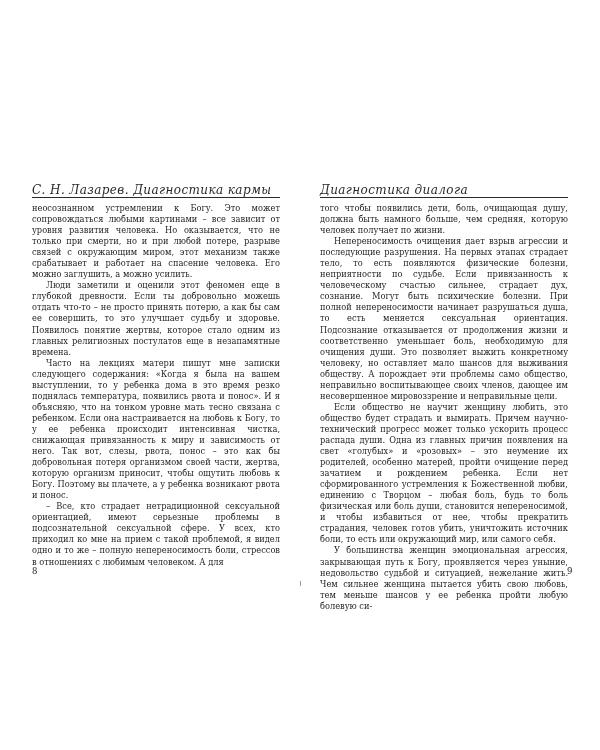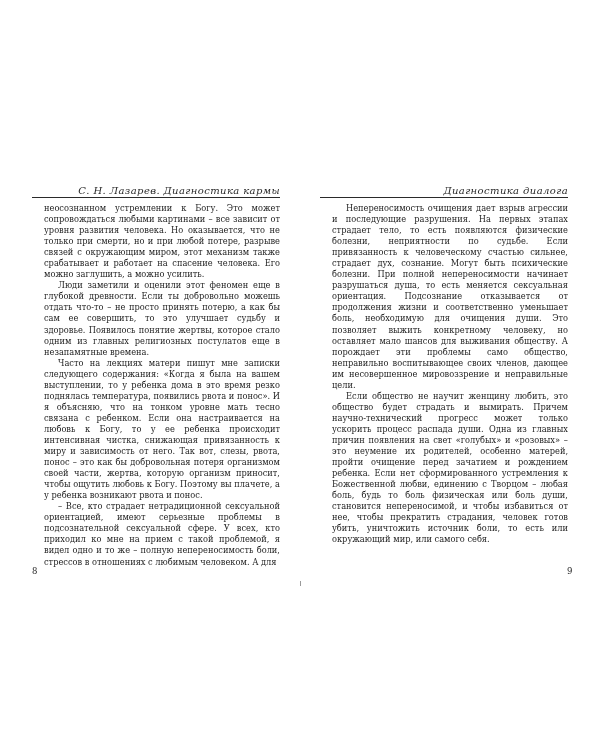--- a/index.html
+++ b/index.html
@@ -25,39 +25,38 @@
   .page {
     position: absolute;
     top: 185px;
     width: 248px;
   }
   .page-left { left: 32px; }
   .page-right { left: 320px; }
 
   .running-head {
     font-style: italic;
-    font-size: 10px;
-    text-align: right;
+    font-size: 12px;
+    text-align: left;
     letter-spacing: 0.4px;
     color: #2a2a2a;
     height: 11px;
     line-height: 11px;
   }
   .rule {
     height: 0;
     border-top: 1.2px solid #2a2a2a;
     margin-top: 1px;
     margin-bottom: 5px;
   }
   .body-text {
     font-size: 8.25px;
     line-height: 11.05px;
     text-align: justify;
     hyphens: manual;
-    margin-left: 12px;
   }
   .body-text p {
     margin: 0;
     text-indent: 14px;
   }
   .body-text p.no-indent {
     text-indent: 0;
   }
   .body-text p.question {
     font-weight: bold;
@@ -94,22 +93,24 @@
       <p>Люди заметили и оценили этот феномен еще в глубокой древности. Если ты добровольно можешь отдать что-то – не просто принять потерю, а как бы сам ее совершить, то это улучшает судьбу и здоровье. Появилось понятие жертвы, которое стало одним из главных религиозных постулатов еще в незапамятные времена.</p>
       <p>Часто на лекциях матери пишут мне записки следующего содержания: «Когда я была на вашем выступлении, то у ребенка дома в это время резко поднялась температура, появились рвота и понос». И я объясняю, что на тонком уровне мать тесно связана с ребенком. Если она настраивается на любовь к Богу, то у ее ребенка происходит интенсивная чистка, снижающая привязанность к миру и зависимость от него. Так вот, слезы, рвота, понос – это как бы добровольная потеря организмом своей части, жертва, которую организм приносит, чтобы ощутить любовь к Богу. Поэтому вы плачете, а у ребенка возникают рвота и понос.</p>
       <p>– Все, кто страдает нетрадиционной сексуальной ориентацией, имеют серьезные проблемы в подсознательной сексуальной сфере. У всех, кто приходил ко мне на прием с такой проблемой, я видел одно и то же – полную непереносимость боли, стрессов в отношениях с любимым человеком. А для</p>
     </div>
   </div>
 
   <div class="page page-right">
     <div class="running-head">Диагностика диалога</div>
     <div class="rule"></div>
     <div class="body-text">
+      <p class="no-indent">того чтобы появились дети, боль, очищающая душу, должна быть намного больше, чем средняя, которую человек получает по жизни.</p>
       <p>Непереносимость очищения дает взрыв агрессии и последующие разрушения. На первых этапах страдает тело, то есть появляются физические болезни, неприятности по судьбе. Если привязанность к человеческому счастью сильнее, страдает дух, сознание. Могут быть психические болезни. При полной непереносимости начинает разрушаться душа, то есть меняется сексуальная ориентация. Подсознание отказывается от продолжения жизни и соответственно уменьшает боль, необходимую для очищения души. Это позволяет выжить конкретному человеку, но оставляет мало шансов для выживания обществу. А порождает эти проблемы само общество, неправильно воспитывающее своих членов, дающее им несовершенное мировоззрение и неправильные цели.</p>
       <p>Если общество не научит женщину любить, это общество будет страдать и вымирать. Причем научно-технический прогресс может только ускорить процесс распада души. Одна из главных причин появления на свет «голубых» и «розовых» – это неумение их родителей, особенно матерей, пройти очищение перед зачатием и рождением ребенка. Если нет сформированного устремления к Божественной любви, единению с Творцом – любая боль, будь то боль физическая или боль души, становится непереносимой, и чтобы избавиться от нее, чтобы прекратить страдания, человек готов убить, уничтожить источник боли, то есть или окружающий мир, или самого себя.</p>
+      <p>У большинства женщин эмоциональная агрессия, закрывающая путь к Богу, проявляется через уныние, недовольство судьбой и ситуацией, нежелание жить. Чем сильнее женщина пытается убить свою любовь, тем меньше шансов у ее ребенка пройти любую болевую си-</p>
     </div>
   </div>
 
   <div class="folio folio-left">8</div>
   <div class="folio folio-right">9</div>
   <div class="gutter-mark"></div>
 
 </div>
 
 </body></html>

